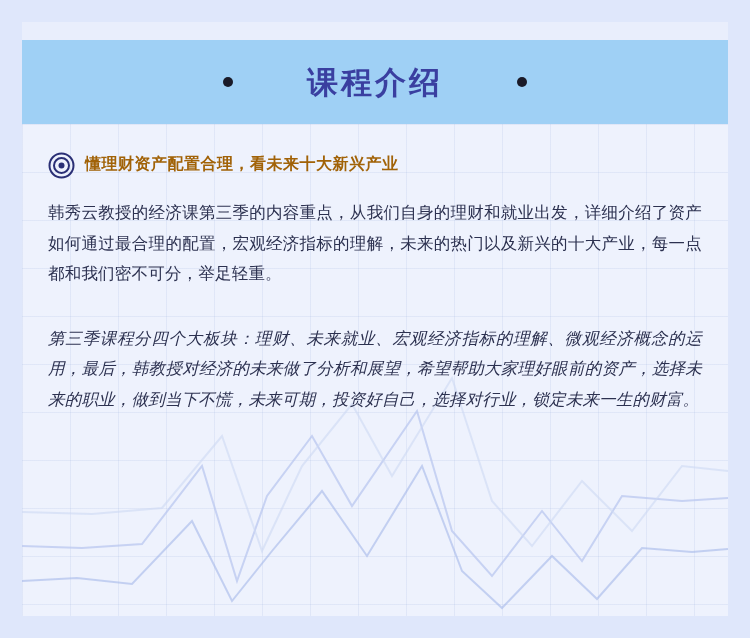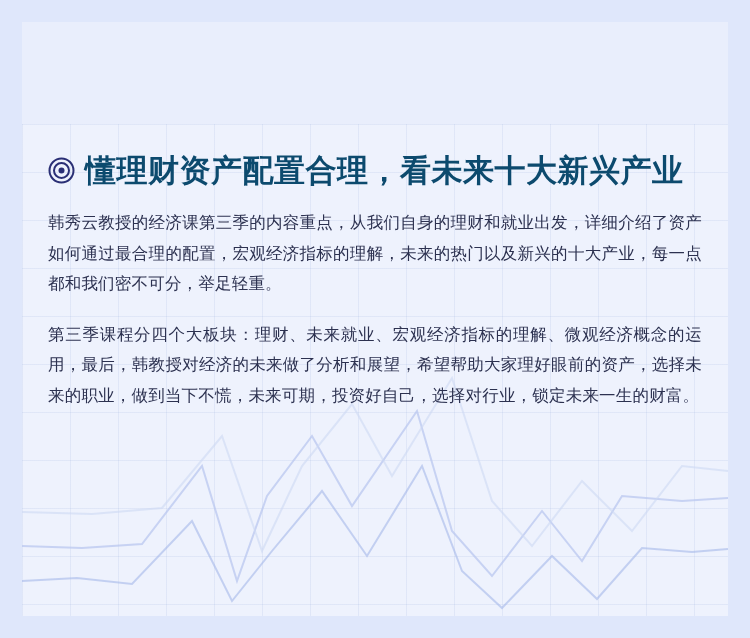--- a/index.html
+++ b/index.html
@@ -116,49 +116,58 @@
     gap: 10px;
     margin-bottom: 18px;
   }
   .target-icon {
     width: 27px;
     height: 27px;
     flex: 0 0 27px;
     position: relative;
   }
   .headline-text {
-    font-size: 31px;
+    font-size: 16px;
     font-weight: bold;
-    color: #0c4a6e;
+    color: #a16207;
     letter-spacing: 0.5px;
     line-height: 1.2;
+    font-family: Liberation Mono, monospace;
   }
 
   .para {
     font-size: 16.5px;
     color: #2c3150;
     line-height: 1.85;
     letter-spacing: 0.2px;
     margin: 0 0 20px 0;
     text-align: justify;
   }
   .para.second {
-    margin-top: 20px;
+    margin-top: 34px;
+    font-style: italic;
   }
 </style>
 </head>
 <body>
 
 <div class="page">
 
   <div class="frame-top"></div>
   <div class="frame-bottom"></div>
   <div class="frame-left"></div>
   <div class="frame-right"></div>
 
+  <div class="header">
+    <div class="header-inner">
+      <span class="header-dot"></span>
+      <span class="header-title">课程介绍</span>
+      <span class="header-dot"></span>
+    </div>
+  </div>
 
   <div class="content">
     <div class="grid"></div>
 
     <svg class="chartbg" viewBox="0 0 706 300" preserveAspectRatio="none">
       <polyline points="0,230 60,232 120,228 180,150 215,265 245,180 290,120 330,190 395,95 430,215 470,260 520,195 560,245 600,180 660,185 706,182" fill="none" stroke="#b9c7ef" stroke-width="2" opacity="0.75"></polyline>
       <polyline points="0,265 55,262 110,268 170,205 210,285 250,235 300,175 345,240 400,150 440,255 480,292 530,240 575,283 620,232 670,236 706,233" fill="none" stroke="#9fb3e8" stroke-width="2" opacity="0.55"></polyline>
       <polyline points="0,196 70,198 140,192 200,120 240,235 280,150 330,88 370,160 430,62 470,185 510,230 560,165 610,215 660,150 706,155" fill="none" stroke="#cdd8f4" stroke-width="2" opacity="0.6"></polyline>
     </svg>
 

